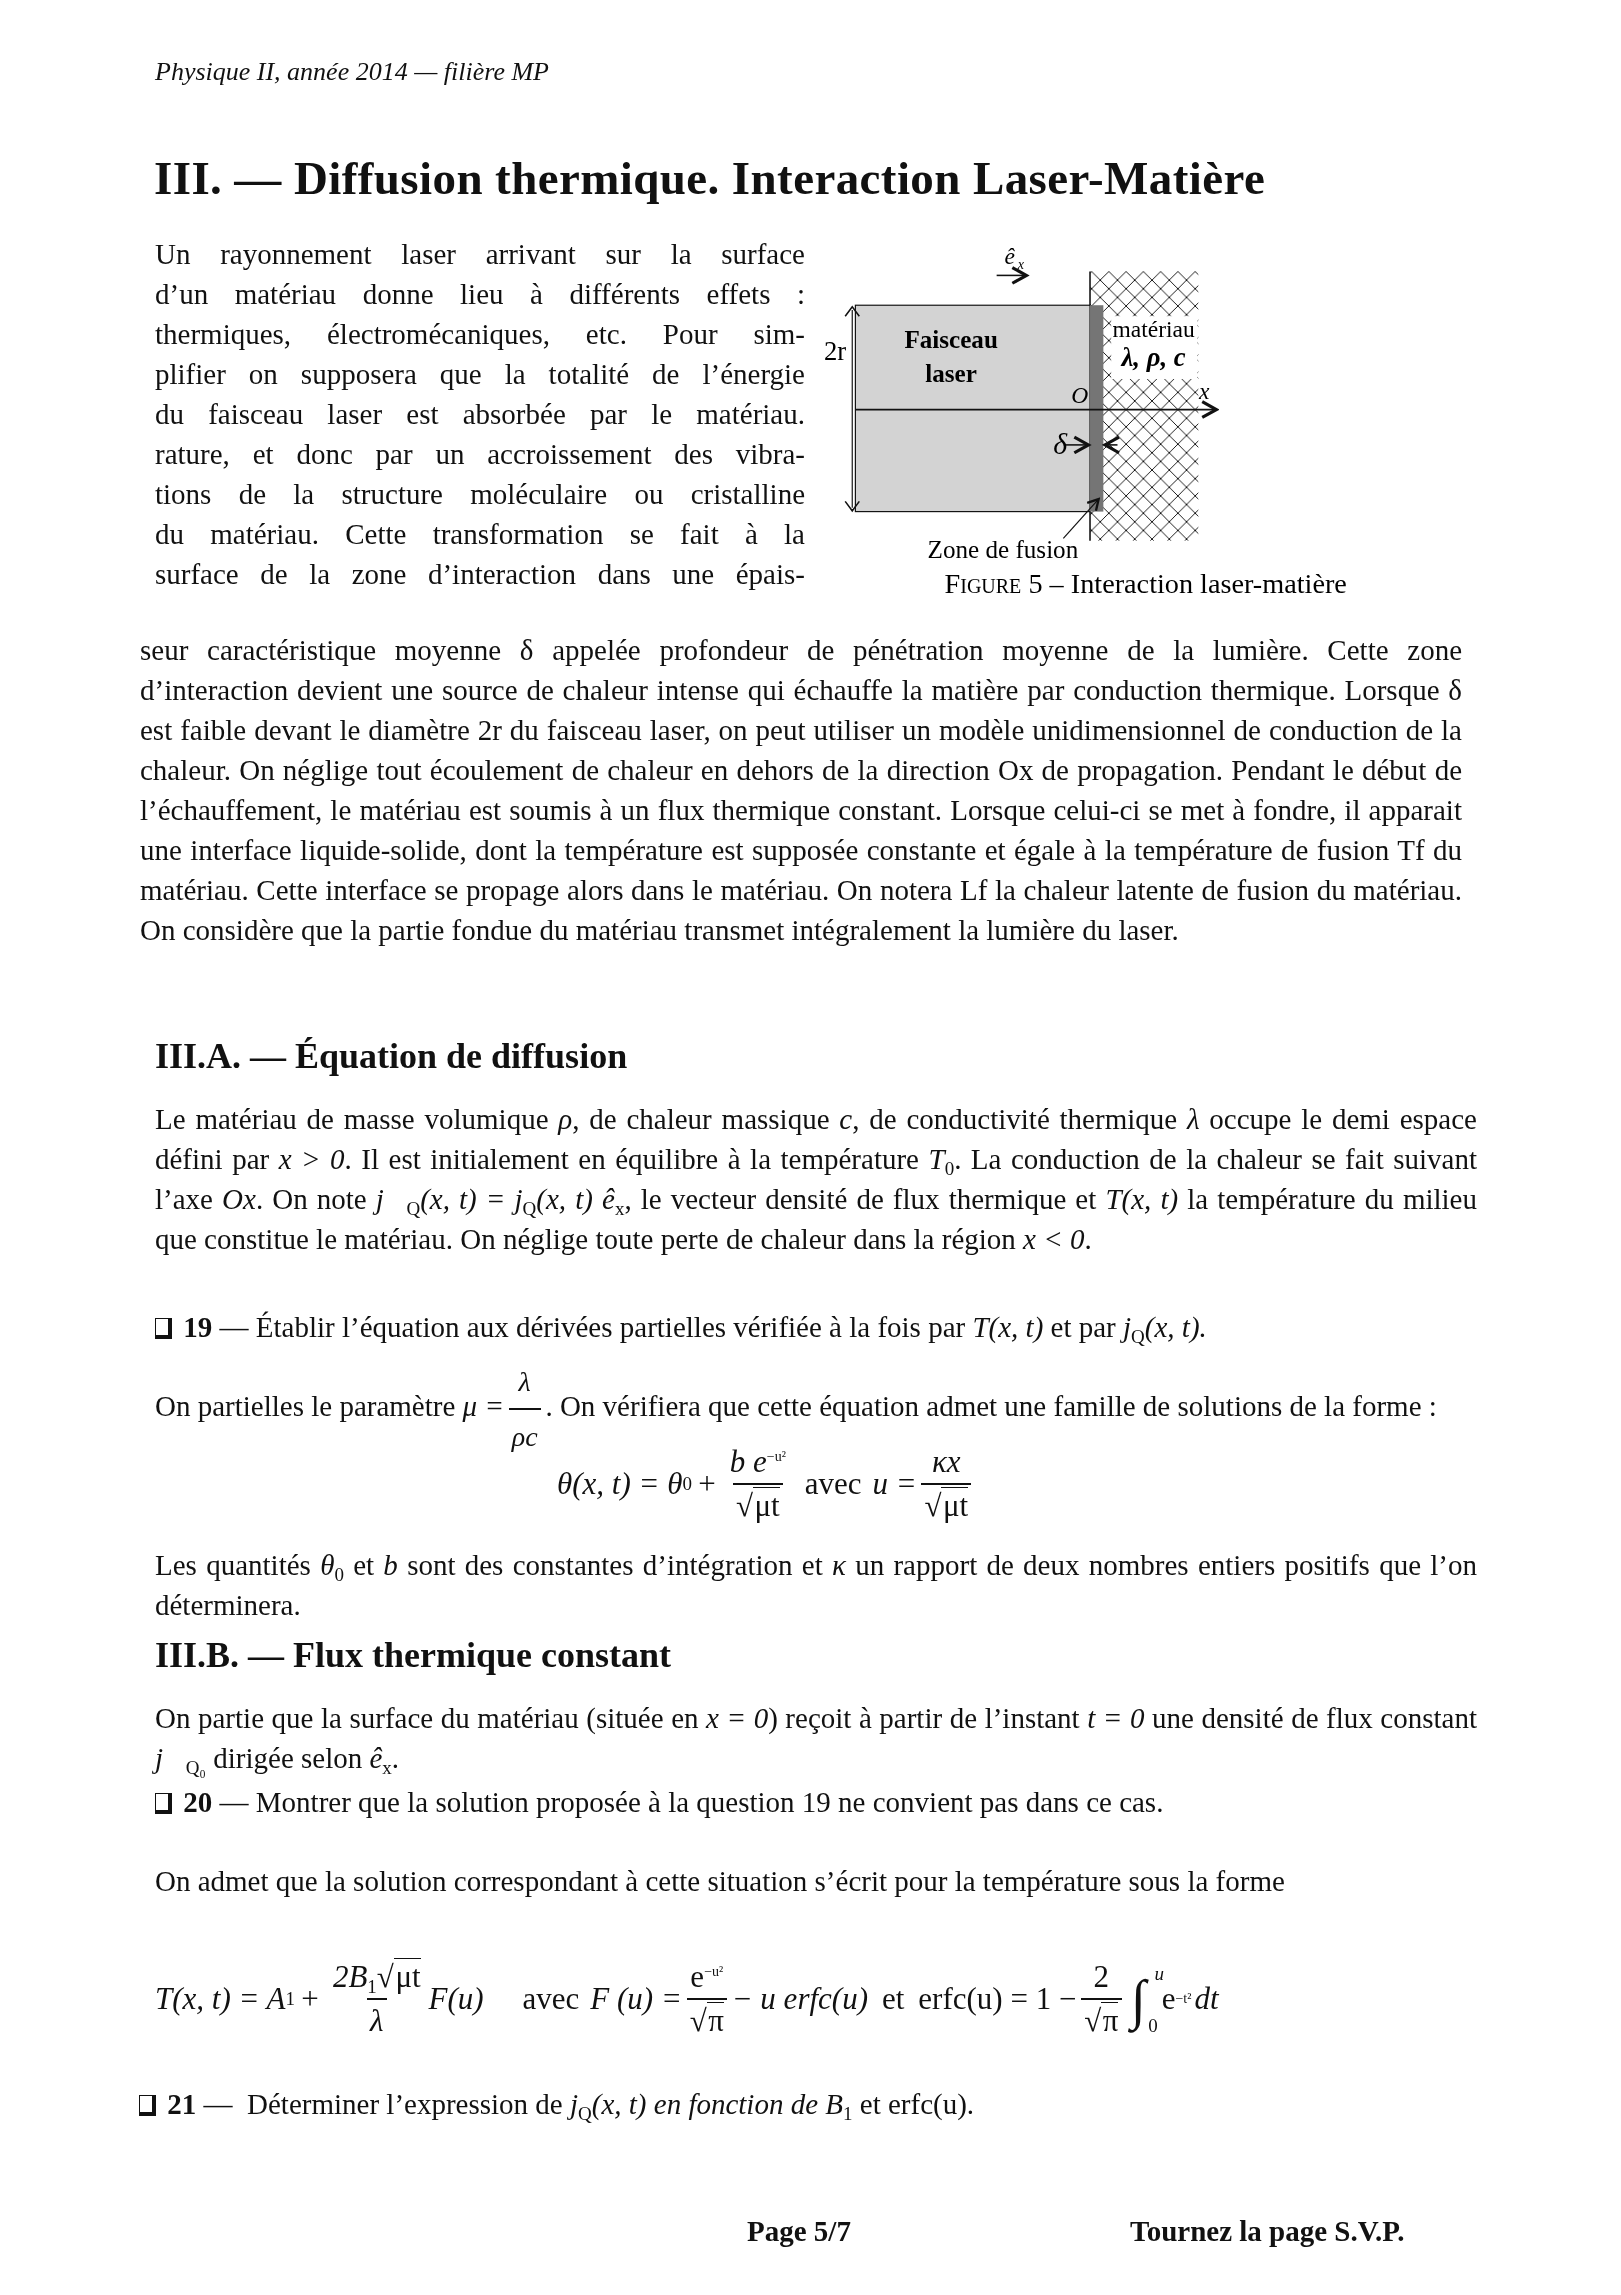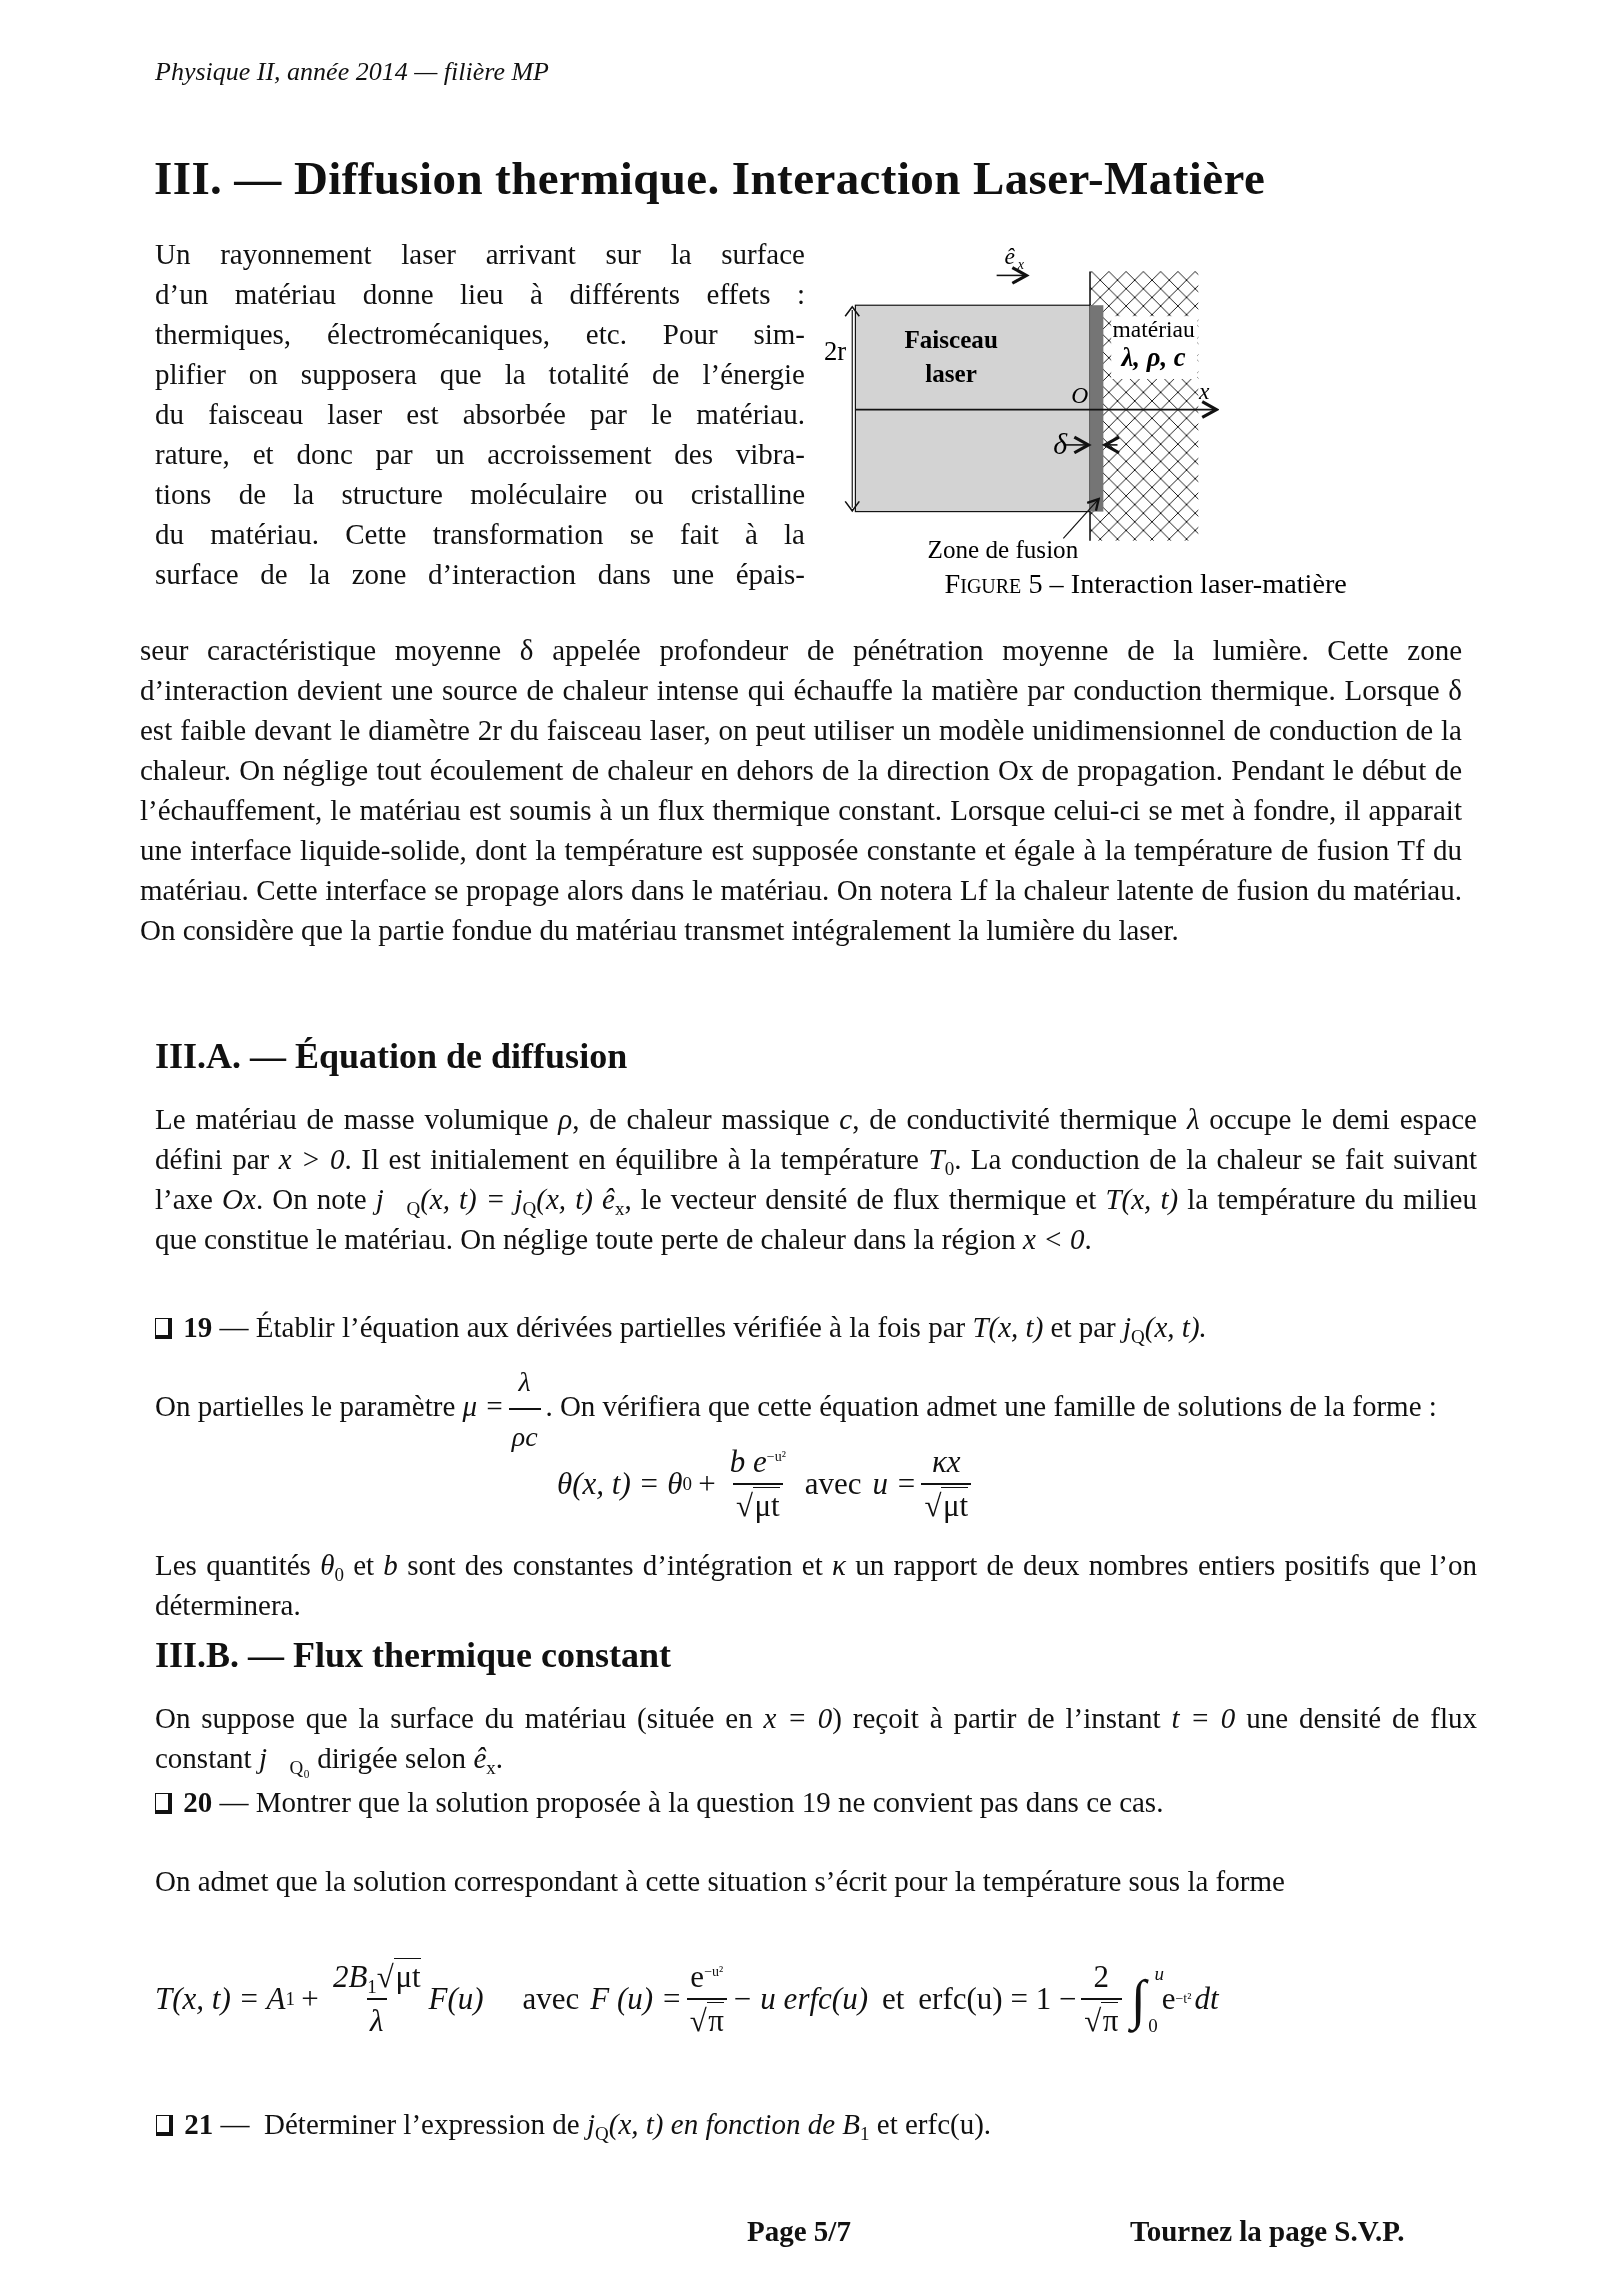--- a/index.html
+++ b/index.html
@@ -127,21 +127,21 @@
     </span>
 </div>
 
 <div class="abs para" style="left:155px; top:1545px; width:1322px;">
   <span>Les quantités </span><i class="m">θ</i><sub>0</sub><span> et </span><i class="m">b</i><span> sont des constantes d’intégration et </span><i class="m">κ</i><span> un rapport de deux nombres entiers positifs que l’on déterminera.</span>
 </div>
 
 <div class="abs h2" style="top:1634px;">III.B. — Flux thermique constant</div>
 
 <div class="abs para" style="left:155px; top:1698px; width:1322px;">
-  <span>On suppose que la surface du matériau (située en </span><i class="m">x = 0</i><span>) reçoit à partir de l’instant </span><i class="m">t = 0</i><span> une densité de flux constant </span><i class="m">j⃗</i><sub class="m">Q₀</sub><span> dirigée selon </span><i class="m">ê</i><sub class="m">x</sub><span>.</span>
+  <span>On partie que la surface du matériau (située en </span><i class="m">x = 0</i><span>) reçoit à partir de l’instant </span><i class="m">t = 0</i><span> une densité de flux constant </span><i class="m">j⃗</i><sub class="m">Q₀</sub><span> dirigée selon </span><i class="m">ê</i><sub class="m">x</sub><span>.</span>
 </div>
 
 <div class="abs para" style="left:155px; top:1782px; width:1322px;">
   <span class="qbox"></span><span class="qnum">20</span> <span>—</span> <span>Montrer que la solution proposée à la question 19 ne convient pas dans ce cas.</span>
 </div>
 
 <div class="abs para" style="left:155px; top:1861px; width:1322px;">On admet que la solution correspondant à cette situation s’écrit pour la température sous la forme</div>
 
 <div class="abs eq" style="left:155px; top:1959px;">
   <i class="m">T(x, t) = A</i>
@@ -164,19 +164,19 @@
   <span class="frac">
       <span class="num">2</span>
       <span class="den">√<span class="sqrt m">π</span></span>
     </span>
   <span style="position:relative; font-size:55px; margin:0 4.7px;"><span>∫</span><i class="m" style="position:absolute; font-size:19px; top:-4.7px; left:23.6px;">u</i><span style="position:absolute; font-size:19px; bottom:-6.3px; left:17.3px;">0</span></span>
   <span style="margin-left:11px;">e</span>
     <sup class="m">−t²</sup>
     <i class="m" style="margin-left:3.1px;">dt</i>
 </div>
 
-<div class="abs para" style="left:156px; top:2084px; width:1322px;margin-top:20px;">
+<div class="abs para" style="left:139px; top:2084px; width:1322px;">
   <span class="qbox"></span><span class="qnum">21</span> <span>—</span>&nbsp; <span>Déterminer l’expression de </span><i class="m">j</i><sub class="m">Q</sub><i class="m">(x, t) en fonction de </i><i class="m">B</i><sub>1</sub><span> et erfc(u).</span>
 </div>
 
 <div class="abs footer" style="left:747px;">Page 5/7</div>
 <div class="abs footer" style="left:1130px;">Tournez la page S.V.P.</div>
 
 
 </body></html>

